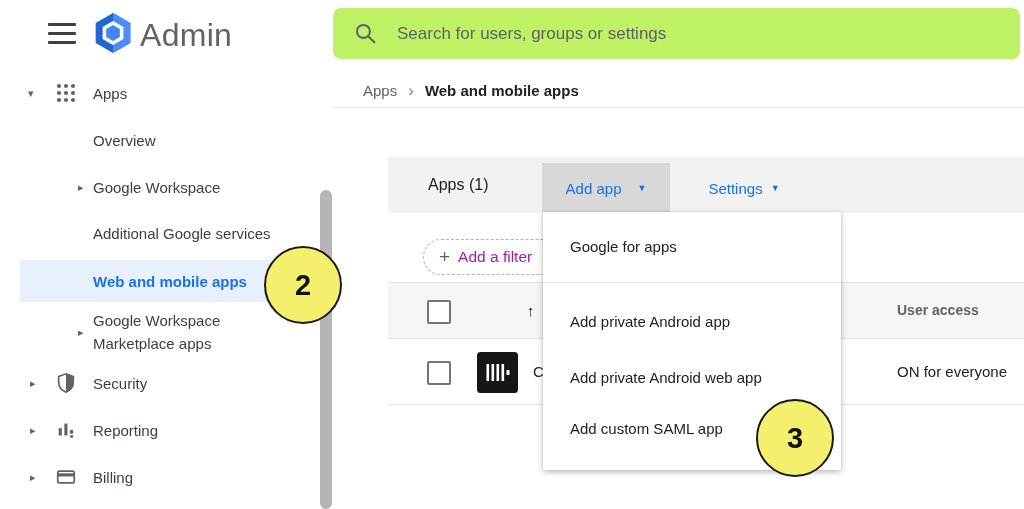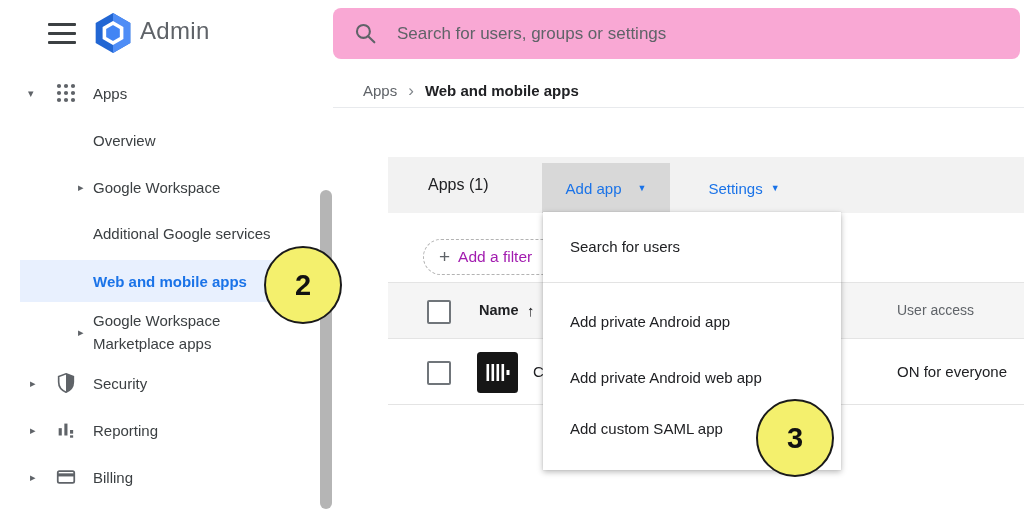--- a/index.html
+++ b/index.html
@@ -10,23 +10,23 @@
   }
   .abs{position:absolute;}
 
   
   .hamburger{left:48px;top:21px;width:30px;height:24px;cursor:pointer;}
   .hamburger span{position:absolute;left:0;width:28px;height:3px;background:#3c4043;border-radius:1px;}
   .hamburger span:nth-child(1){top:2px;}
   .hamburger span:nth-child(2){top:11px;}
   .hamburger span:nth-child(3){top:20px;}
   .logo{left:92px;top:12px;width:42px;height:42px;}
-  .product-name{left:140px;top:17px;font-size:24px;color:#5f6368;letter-spacing:.3px;}
-
-  .search-bar{left:333px;top:8px;width:687px;height:51px;background:#f9a8d4;border-radius:8px;}
+  .product-name{left:140px;top:17px;font-size:32px;color:#5f6368;letter-spacing:.3px;}
+
+  .search-bar{left:333px;top:8px;width:687px;height:51px;background:#bef264;border-radius:8px;}
   .search-icon{position:absolute;left:20px;top:13px;width:25px;height:25px;}
   .search-placeholder{position:absolute;left:64px;top:0;line-height:51px;font-size:17px;color:#5f6368;}
 
   .breadcrumb{left:363px;top:80px;height:20px;display:flex;align-items:center;gap:11px;font-size:15px;}
   .crumb-parent{color:#5f6368;cursor:pointer;}
   .crumb-sep{color:#80868b;font-size:17px;line-height:15px;}
   .crumb-current{color:#202124;font-weight:bold;}
   .top-divider{left:333px;top:107px;width:691px;height:1px;background:#e8eaed;}
 
   
@@ -48,21 +48,21 @@
   .blue-caret{font-size:9px;color:#1a73e8;}
 
   .filter-chip{left:423px;top:239px;width:152px;height:34px;border:1px dashed #b3b3b3;border-radius:18px;display:flex;align-items:center;cursor:pointer;background:#fff;}
   .filter-plus{font-size:19px;color:#5f6368;margin-left:15px;}
   .filter-label{font-size:15.5px;color:#a21caf;margin-left:8px;white-space:nowrap;}
 
   .table-header{left:388px;top:282px;width:636px;height:57px;background:#f5f5f5;border-top:1px solid #e4e4e4;border-bottom:1px solid #e4e4e4;box-sizing:border-box;}
   .checkbox{position:absolute;width:20px;height:20px;border:2px solid #70757a;border-radius:2px;background:#fff;cursor:pointer;}
   .hdr-name{position:absolute;left:91px;top:0;line-height:55px;font-size:14.5px;font-weight:bold;color:#202124;cursor:pointer;}
   .hdr-arrow{position:absolute;left:139px;top:0;line-height:55px;font-size:15px;color:#202124;cursor:pointer;}
-  .hdr-access{position:absolute;left:509px;top:0;line-height:55px;font-size:14px;font-weight:normal;color:#5f6368;}
+  .hdr-access{position:absolute;left:509px;top:0;line-height:55px;font-size:14px;font-weight:bold;color:#5f6368;}
 
   .table-row{left:388px;top:339px;width:636px;height:66px;background:#fff;border-bottom:1px solid #e4e4e4;box-sizing:border-box;cursor:pointer;}
   .row-appicon{position:absolute;left:89px;top:13px;width:41px;height:41px;}
   .row-name{position:absolute;left:145px;top:0;line-height:66px;font-size:15px;color:#202124;}
   .row-access{position:absolute;left:509px;top:0;line-height:66px;font-size:15px;color:#202124;white-space:nowrap;}
 
   
   .menu{left:543px;top:212px;width:298px;height:258px;background:#fff;z-index:10;
         box-shadow:0 2px 6px rgba(0,0,0,.28),0 0 1px rgba(0,0,0,.15);}
   .menu-item{position:absolute;left:0;width:100%;height:42px;line-height:42px;padding-left:27px;box-sizing:border-box;
@@ -205,21 +205,20 @@
   <span class="blue-caret">▼</span>
 </div>
 
 <div class="abs filter-chip">
   <span class="filter-plus">+</span>
   <span class="filter-label">Add a filter</span>
 </div>
 
 <div class="abs table-header">
   <span class="checkbox" style="left:39px;top:17px;"></span>
-  <span class="hdr-name">Name</span>
   <span class="hdr-arrow">↑</span>
   <span class="hdr-access">User access</span>
 </div>
 
 <div class="abs table-row">
   <span class="checkbox" style="left:39px;top:22px;"></span>
   <span class="row-appicon">
     <svg width="41" height="41" viewBox="0 0 41 41">
       <rect x="0" y="0" width="41" height="41" rx="3.5" fill="#161616"></rect>
       <g fill="#ffffff">
@@ -229,21 +228,21 @@
         <rect x="24.5" y="12" width="2.6" height="17"></rect>
         <rect x="29.5" y="18" width="3" height="5"></rect>
       </g>
     </svg>
   </span>
   <span class="row-name">C</span>
   <span class="row-access">ON for everyone</span>
 </div>
 
 <div class="abs menu">
-  <div class="menu-item" style="top:14px;">Search for users</div>
+  <div class="menu-item" style="top:14px;">Google for apps</div>
   <div class="menu-divider"></div>
   <div class="menu-item" style="top:89px;">Add private Android app</div>
   <div class="menu-item" style="top:145px;">Add private Android web app</div>
   <div class="menu-item" style="top:196px;">Add custom SAML app</div>
 </div>
 
 <div class="abs ann-circle ann-2">2</div>
 <div class="abs ann-circle ann-3">3</div>
 
 </body></html>

